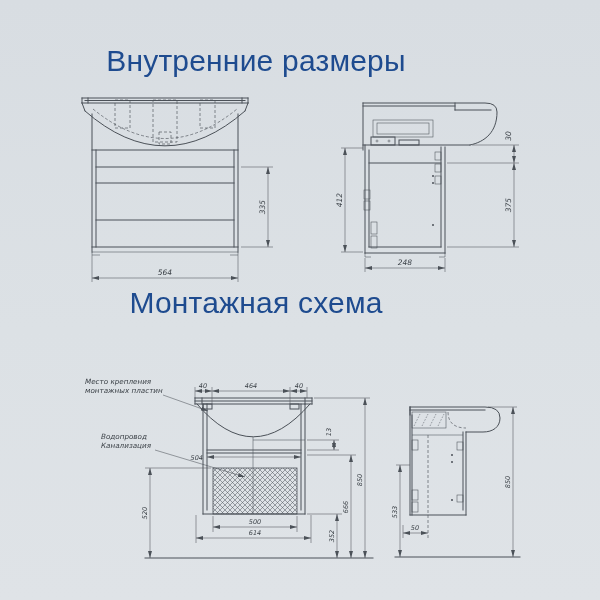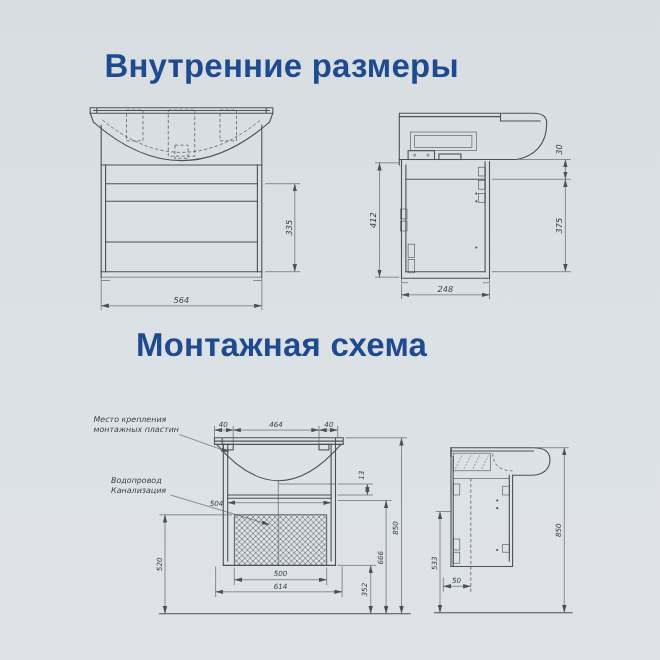--- a/index.html
+++ b/index.html
@@ -1,20 +1,20 @@
 <!DOCTYPE html>
 <html><head>
 <meta charset="utf-8">
 <style>
   html,body{margin:0;padding:0;}
   body{width:600px;height:600px;background:#dbe0e5;font-family:"Liberation Sans","DejaVu Sans",sans-serif;overflow:hidden;}
   .stage{position:relative;width:600px;height:600px;background:linear-gradient(180deg,#d8dde2 0%,#dce1e5 55%,#dfe3e7 100%);}
-  .title{position:absolute;left:0;width:512px;text-align:center;color:#1e4b8f;font-weight:700;font-size:30px;letter-spacing:.2px;}
+  .title{position:absolute;left:0;width:512px;text-align:center;color:#1e4b8f;font-weight:400;font-size:30px;letter-spacing:.2px;}
   .t1{top:44px;}
-  .t2{top:298px;}
+  .t2{top:286px;}
   svg{position:absolute;overflow:visible;}
   .ln{stroke:#4b5158;stroke-width:1;fill:none;stroke-linecap:square;}
   .tn{stroke:#4b5158;stroke-width:.55;fill:none;}
   .dm{stroke:#5a6067;stroke-width:.6;fill:none;}
   .dsh{stroke:#4b5158;stroke-width:.65;fill:none;stroke-dasharray:3 2;}
   .dsf{stroke:#4b5158;stroke-width:.5;fill:none;stroke-dasharray:1.6 1.4;}
   .dt{font:italic 7.5px "DejaVu Sans",sans-serif;fill:#3b4147;}
   .ds{font:italic 6.5px "DejaVu Sans",sans-serif;fill:#3b4147;}
   .lb{font:italic 7.2px "DejaVu Sans",sans-serif;fill:#3b4147;}
 </style>

